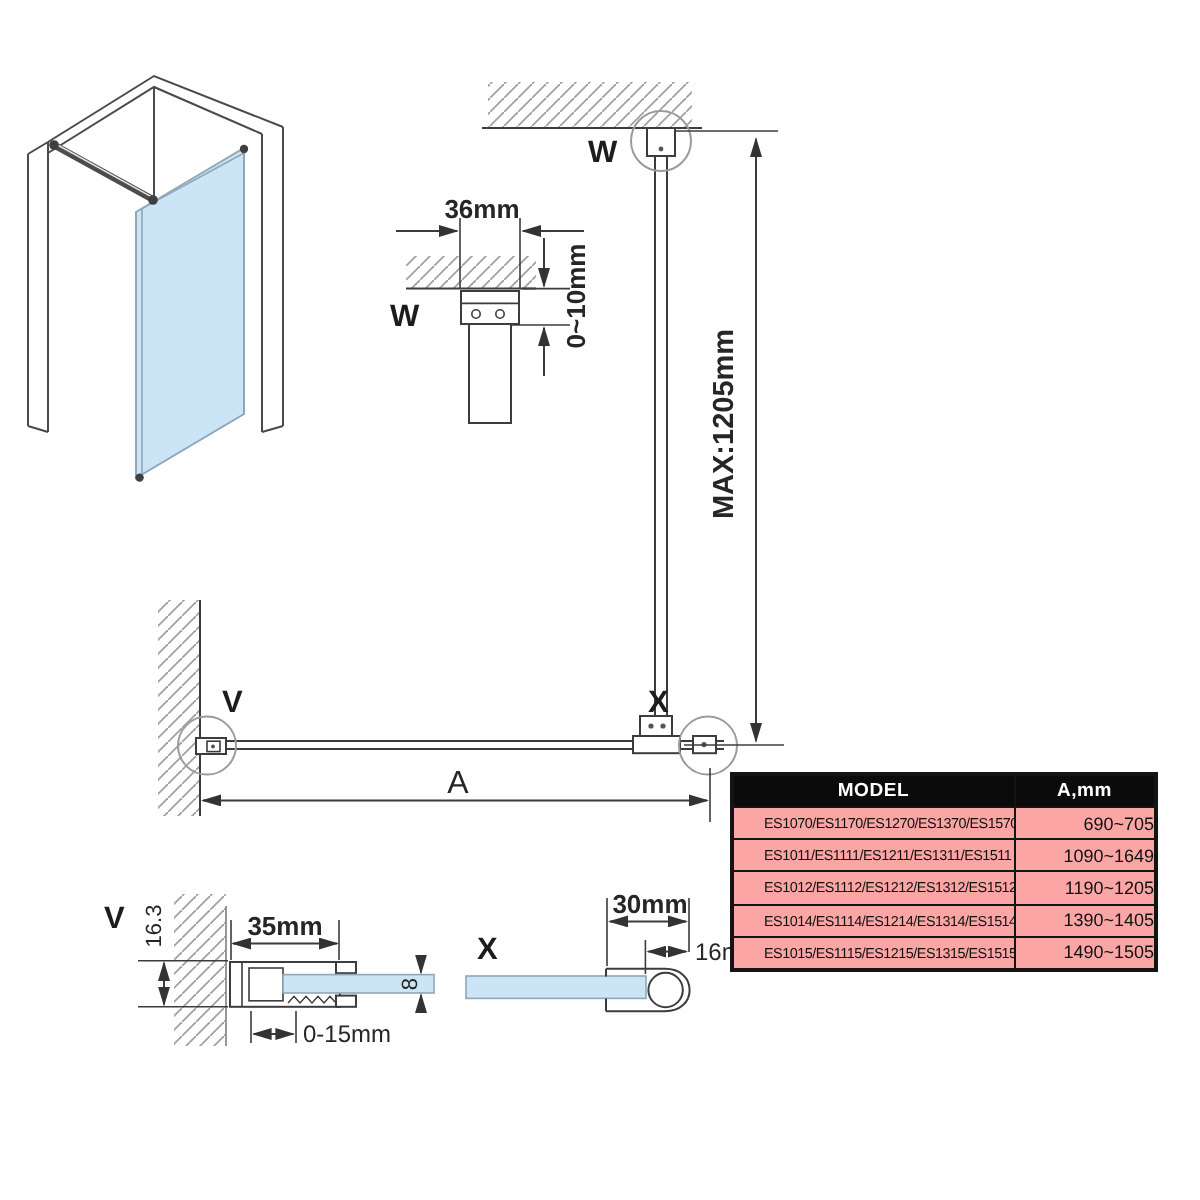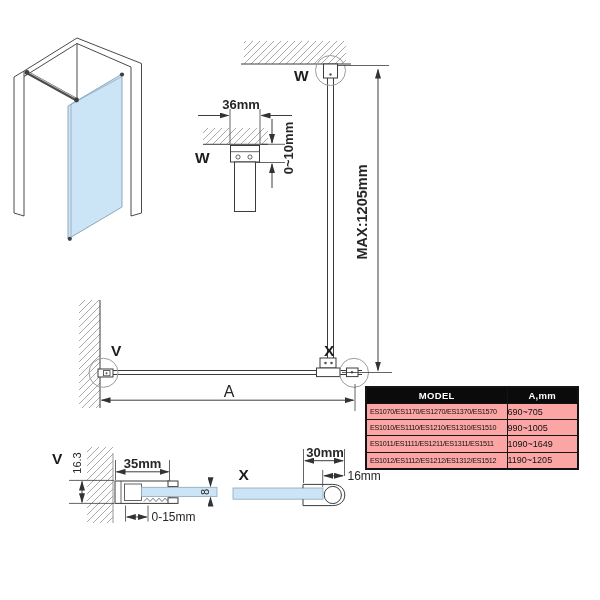--- a/index.html
+++ b/index.html
@@ -24,22 +24,22 @@
     border:2px solid #141414; background:#fca5a5;
   }
   table.spec th {
     background:#0b0b0b; color:#ffffff; font-size:9.5px; font-weight:bold;
     height:15px; padding:0; letter-spacing:.3px; border:1.6px solid #141414;
   }
   table.spec td {
     border:1.6px solid #141414; height:15.2px; padding:0; color:#101010;
     white-space:nowrap; overflow:hidden;
   }
-  table.spec td.model { font-size:7.2px; letter-spacing:-0.25px; padding-left:3px; }
-  table.spec td.aval  { font-size:9px;  text-align:left; }
+  table.spec td.model { font-size:7.2px; letter-spacing:-0.25px; padding-left:15px; }
+  table.spec td.aval  { font-size:9px;  text-align:right; }
 </style>
 </head>
 <body>
 
 <div class="canvas">
 
 <svg width="600" height="600" viewBox="0 0 600 600">
   <defs>
     <pattern id="hatch" width="7" height="7" patternUnits="userSpaceOnUse">
       <line x1="0" y1="7" x2="7" y2="0" stroke="#a0a0a0" stroke-width="0.9"></line>
@@ -189,27 +189,31 @@
       <th>MODEL</th>
       <th>A,mm</th>
     </tr>
   </thead>
   <tbody>
     <tr>
       <td class="model">ES1070/ES1170/ES1270/ES1370/ES1570</td>
       <td class="aval">690~705</td>
     </tr>
     <tr>
-      <td class="model">ES1010/ES1110/ES1210/ES1310/ES1510</td>
-      <td class="aval">990~1005</td>
-    </tr>
-    <tr>
       <td class="model">ES1011/ES1111/ES1211/ES1311/ES1511</td>
       <td class="aval">1090~1649</td>
     </tr>
     <tr>
       <td class="model">ES1012/ES1112/ES1212/ES1312/ES1512</td>
       <td class="aval">1190~1205</td>
     </tr>
+    <tr>
+      <td class="model">ES1014/ES1114/ES1214/ES1314/ES1514</td>
+      <td class="aval">1390~1405</td>
+    </tr>
+    <tr>
+      <td class="model">ES1015/ES1115/ES1215/ES1315/ES1515</td>
+      <td class="aval">1490~1505</td>
+    </tr>
   </tbody>
 </table>
 
 </div>
 
 </body></html>

